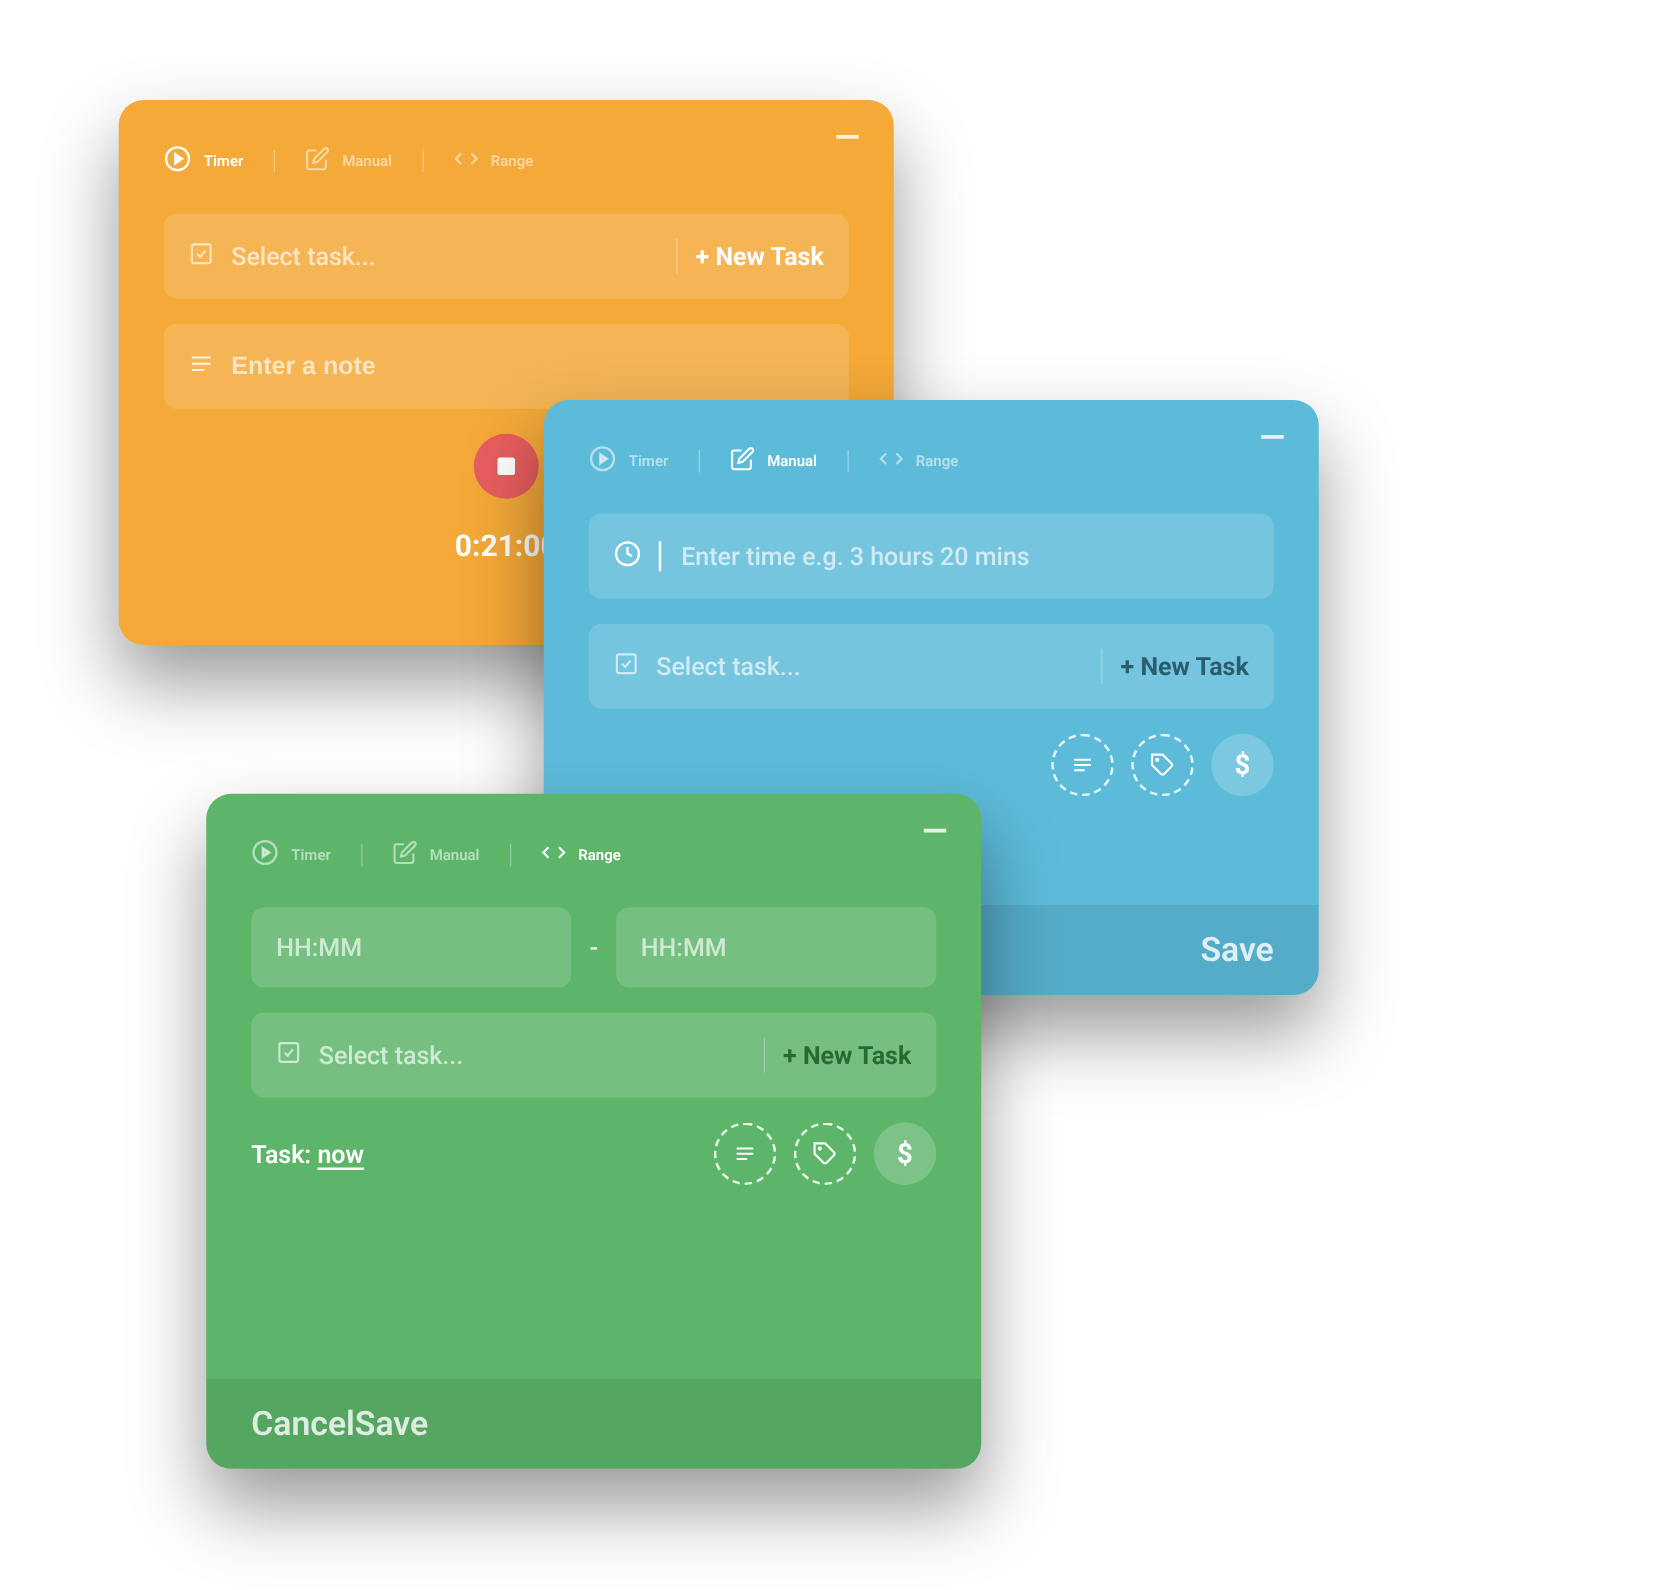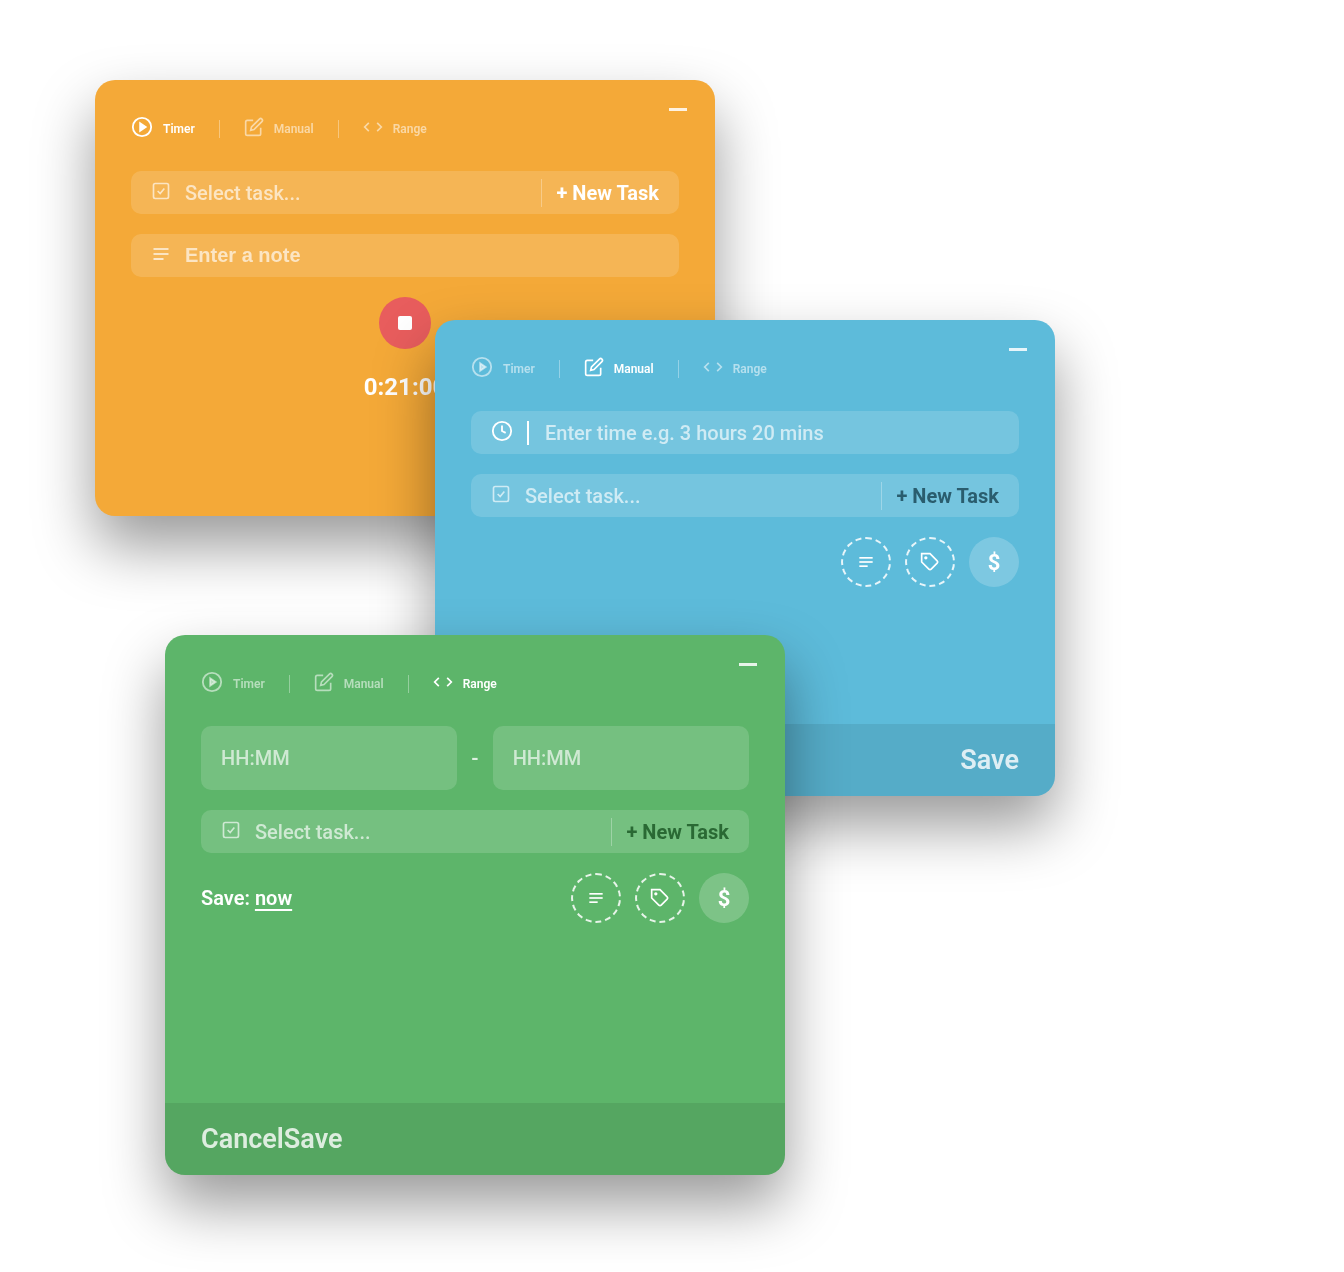--- a/index.html
+++ b/index.html
@@ -67,21 +67,21 @@
     width: 1px;
     height: 18px;
     background: rgba(255,255,255,0.35);
   }
   .tab svg { flex-shrink: 0; }
   .field-row {
     display: flex;
     align-items: center;
     background: rgba(255,255,255,0.15);
     border-radius: 10px;
-    height: 43px;
+    height: 68px;
     padding: 0 20px;
     margin-bottom: 20px;
     gap: 14px;
   }
   .field-row input,
   .field-row .placeholder {
     flex: 1;
     background: transparent;
     border: none;
     outline: none;
@@ -427,21 +427,21 @@
           <polyline points="8,12 11,15 16,9"></polyline>
         </svg>
     </span>
     <span class="placeholder">Select task...</span>
     <div class="vdiv"></div>
     <span class="new-task">+ New Task</span>
   </div>
 
   <div class="bottom-row">
     <div class="when">
-      <span>Save: </span><span class="now">now</span>
+      <span>Task: </span><span class="now">now</span>
     </div>
     <div class="circle-btns">
       <div class="circle-btn">
         <svg width="20" height="20" viewBox="0 0 24 24" fill="none" stroke="currentColor" stroke-width="2">
             <line x1="4" y1="7" x2="20" y2="7"></line>
             <line x1="4" y1="12" x2="20" y2="12"></line>
             <line x1="4" y1="17" x2="14" y2="17"></line>
           </svg>
       </div>
       <div class="circle-btn">

